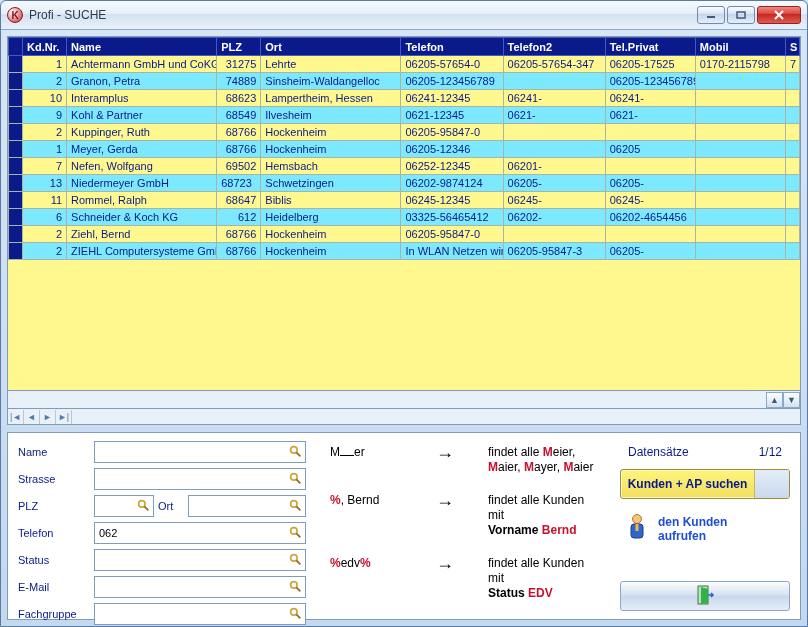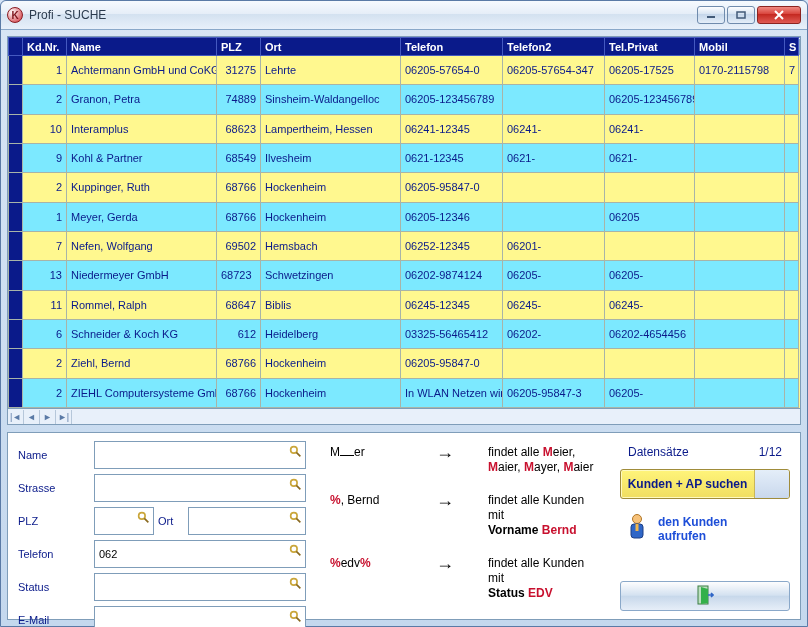--- a/index.html
+++ b/index.html
@@ -61,21 +61,21 @@
     height: calc(100% - 29px);
     display: flex;
     flex-direction: column;
   }
   .grid {
     flex: 1;
     border: 1px solid #7f9db9;
     background: #fff88f;
     overflow: hidden;
     display: flex;
-    flex-direction: row;
+    flex-direction: column;
   }
   table.data {
     border-collapse: collapse;
     width: 100%;
     table-layout: fixed;
     font-size: 11px;
   }
   table.data th {
     background: #0a1a8a;
     color: #fff;
@@ -142,21 +142,21 @@
   .form-col {
     width: 288px;
     display: flex;
     flex-direction: column;
     gap: 5px;
   }
   .form-row { display: flex; align-items: center; gap: 4px; }
   .form-row label { color: #0a1a8a; width: 72px; }
   .field {
     flex: 1;
-    height: 28px;
+    height: 22px;
     border: 1px solid #7f9db9;
     background: #fff;
     display: flex;
     align-items: center;
     position: relative;
   }
   .field input {
     border: none; outline: none; flex: 1; font: inherit; padding: 0 4px; width: 100%;
     color: #000;
   }

